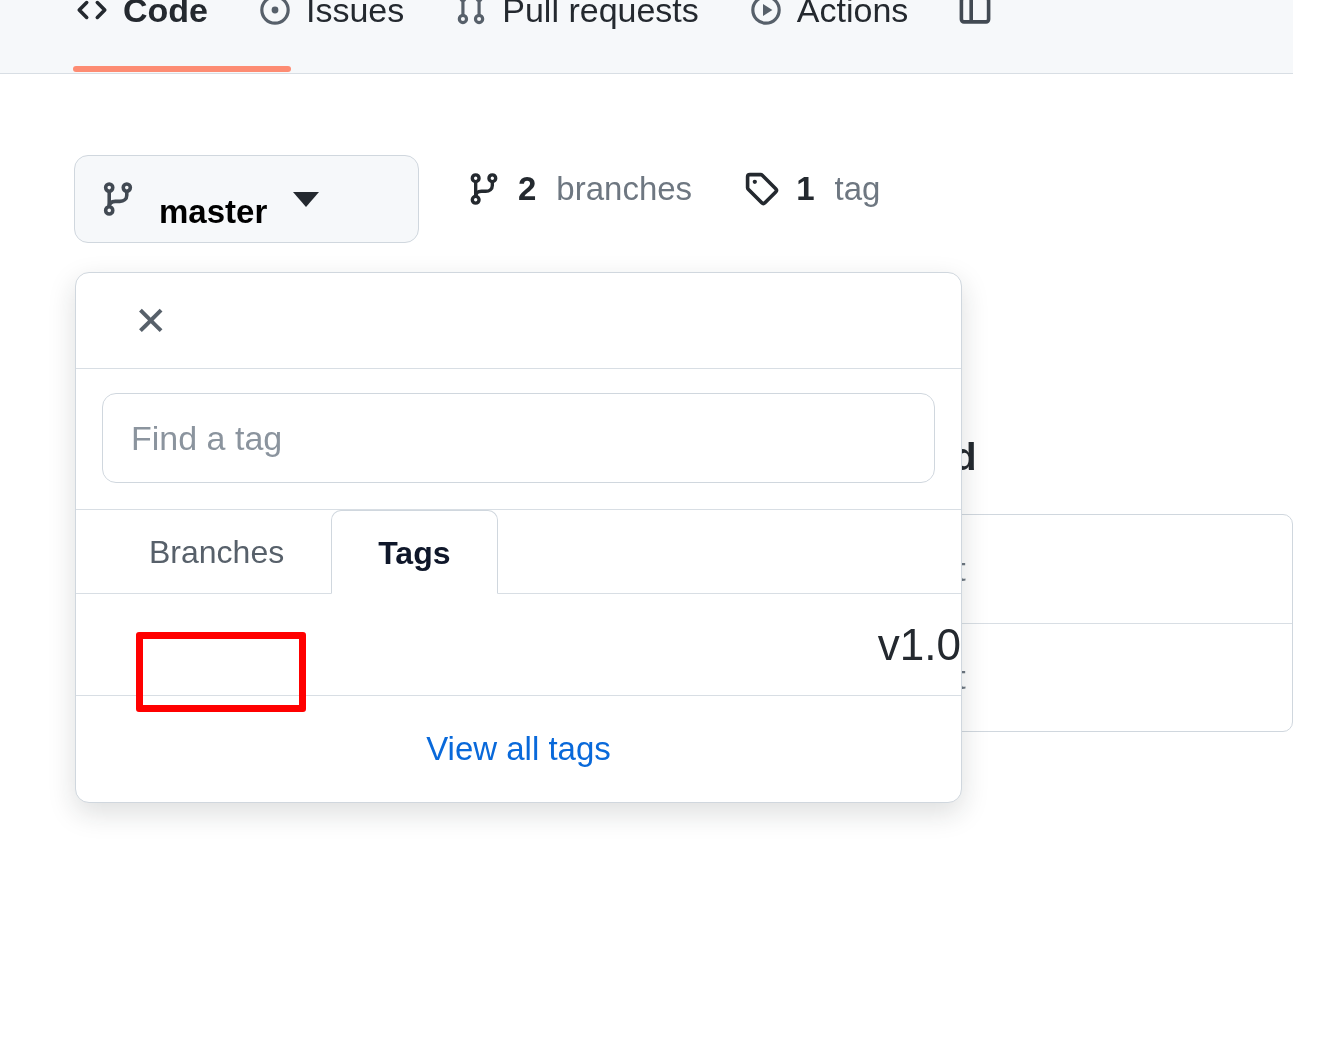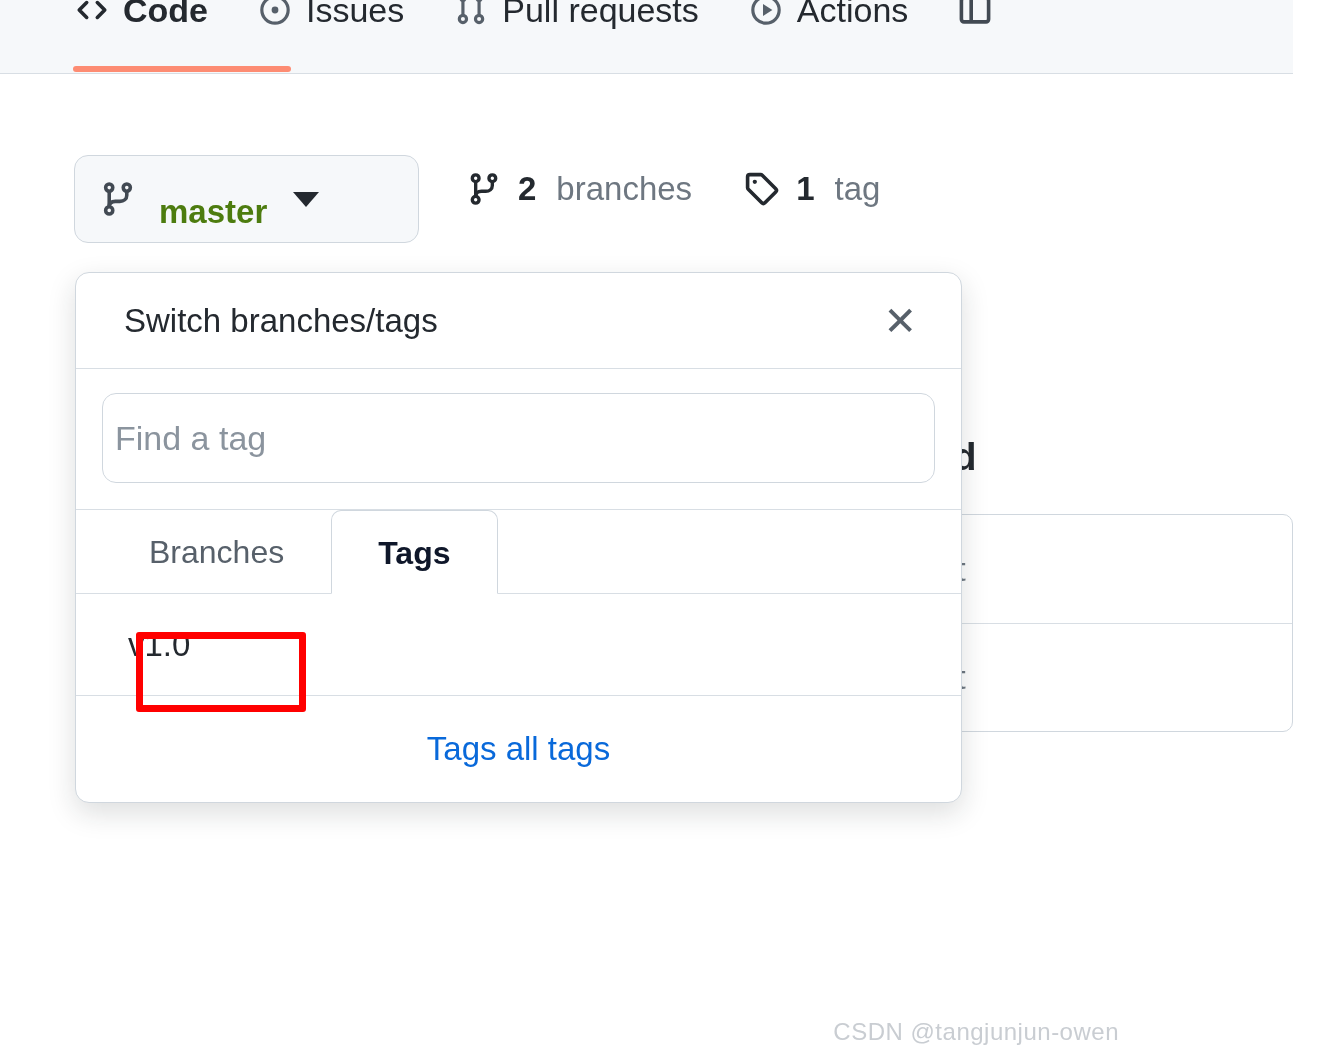--- a/index.html
+++ b/index.html
@@ -79,21 +79,21 @@
     border-radius: 14px;
     display: flex;
     align-items: center;
     padding: 0 24px;
     gap: 22px;
     cursor: pointer;
   }
   .branch-button .bb-label {
     font-size: 33px;
     font-weight: 700;
-    color: #4d7c0f;
+    color: #000000;
     margin-top: 25px;
   }
   .caret {
     width: 0; height: 0;
     border-left: 13px solid transparent;
     border-right: 13px solid transparent;
     border-top: 15px solid #24292f;
     margin-left: 4px;
   }
 
@@ -192,21 +192,21 @@
   .pop-search-wrap {
     padding: 24px 26px 26px 26px;
     border-bottom: 1px solid #d8dee4;
   }
   .pop-search {
     width: 100%;
     height: 90px;
     border: 1px solid #d0d7de;
     border-radius: 14px;
     background: #ffffff;
-    padding: 0 12px;
+    padding: 0 28px;
     font-size: 34px;
     color: #24292f;
     font-family: "Liberation Sans", "DejaVu Sans", sans-serif;
     outline: none;
   }
   .pop-search::placeholder { color: #8b949e; }
 
   .pop-tabs {
     display: flex;
     align-items: flex-end;
@@ -234,24 +234,25 @@
     border-bottom: 1px solid #ffffff;
     border-radius: 10px 10px 0 0;
     margin-bottom: -1px;
   }
 
   .pop-list-item {
     height: 102px;
     display: flex;
     align-items: center;
     padding-left: 52px;
-    font-size: 33px;
+    font-size: 44px;
     color: #24292f;
     border-bottom: 1px solid #d8dee4;
     cursor: pointer;
+    justify-content: flex-end;
   }
   .pop-footer {
     height: 106px;
     display: flex;
     align-items: center;
     justify-content: center;
     font-size: 33px;
     color: #0969da;
     cursor: pointer;
   }
@@ -415,21 +416,20 @@
       </span>
       <span class="num">1</span>
       <span class="word">tag</span>
     </div>
 
   </div>
 
   <div class="popover">
 
     <div class="pop-header">
-      <span class="pop-title">Switch branches/tags</span>
       <span class="pop-close">✕</span>
     </div>
 
     <div class="pop-search-wrap">
       <input class="pop-search" type="text" placeholder="Find a tag" style="">
     </div>
 
     <div class="pop-tabs">
       <div class="pop-tab">
         <span>Branches</span>
@@ -437,22 +437,21 @@
       <div class="pop-tab active">
         <span>Tags</span>
       </div>
     </div>
 
     <div class="pop-list-item">
       <span>v1.0</span>
     </div>
 
     <div class="pop-footer">
-      <span>Tags all tags</span>
+      <span>View all tags</span>
     </div>
 
   </div>
 
   <div class="annot-box"></div>
 
-  <div class="watermark">CSDN @tangjunjun-owen</div>
 
 </div>
 
 </body></html>

